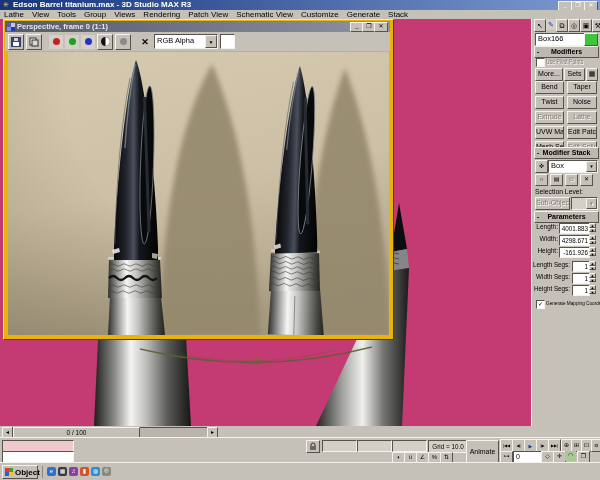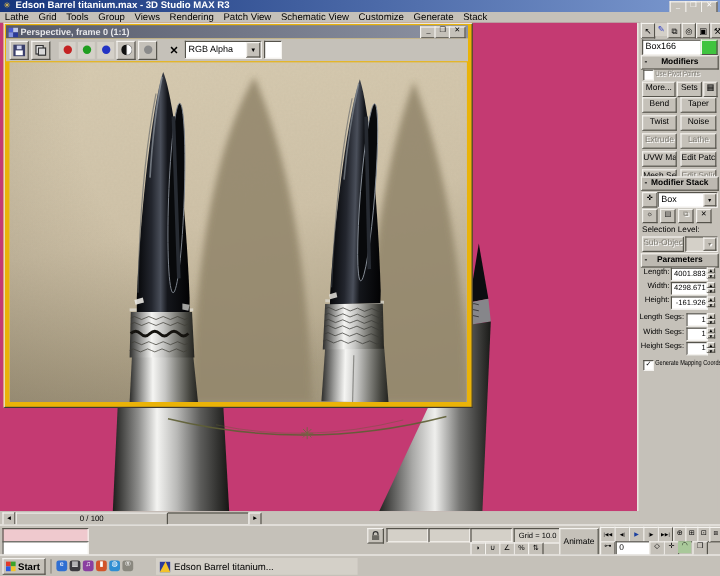--- a/index.html
+++ b/index.html
@@ -69,21 +69,21 @@
   <span class="abs" style="left:3px;top:1px;font-size:7px;color:#ffd24a">✳</span>
   <span class="t">Edson Barrel titanium.max - 3D Studio MAX R3</span>
   <span class="capbtn b" style="right:28px">_</span>
   <span class="capbtn b" style="right:15px">❐</span>
   <span class="capbtn b" style="right:2px">✕</span>
 </div>
 
 <div id="menubar" class="abs">
 
 <span class="mi">Lathe</span>
-    <span class="mi">Grid</span>
+    <span class="mi">View</span>
     <span class="mi">Tools</span>
     <span class="mi">Group</span>
     <span class="mi">Views</span>
     <span class="mi">Rendering</span>
     <span class="mi">Patch View</span>
     <span class="mi">Schematic View</span>
     <span class="mi">Customize</span>
     <span class="mi">Generate</span>
     <span class="mi">Stack</span>
   </div>
@@ -439,31 +439,24 @@
 </div>
 
 <div id="taskbar" class="abs">
   <span class="abs b" style="left:2px;top:2px;width:36px;height:14px;display:flex;align-items:center;gap:2px;padding-left:2px;box-sizing:border-box">
     <span class="winlogo">
       <span style="background:#e23a2a"></span>
         <span style="background:#3aa32a"></span>
       <span style="background:#2a5ae2"></span>
         <span style="background:#f2c22a"></span>
     </span>
-    <span style="font-size:8px;font-weight:bold">Start</span>
+    <span style="font-size:8px;font-weight:bold">Object</span>
   </span>
   <span class="abs" style="left:42px;top:3px;width:1px;height:12px;background:#8a887f"></span>
   <div class="abs" style="left:47px;top:4px;display:flex;gap:2px">
     <span class="ql ql1">e</span>
     <span class="ql ql2">▦</span>
     <span class="ql ql3">♫</span>
     <span class="ql ql4">▮</span>
     <span class="ql ql5">◍</span>
     <span class="ql ql6">®</span>
   </div>
-  <span class="abs pressed" style="left:130px;top:2px;width:168px;height:14px;display:flex;align-items:center;gap:3px;padding-left:3px;box-sizing:border-box">
-    <svg width="9" height="9">
-        <rect width="9" height="9" fill="#2a3a9a"></rect>
-        <polygon points="0,9 5,0 9,9" fill="#f2c22a"></polygon>
-      </svg>
-    <span style="font-size:8px;white-space:nowrap;overflow:hidden">Edson Barrel titanium...</span>
-  </span>
 </div>
 
 </body></html>

